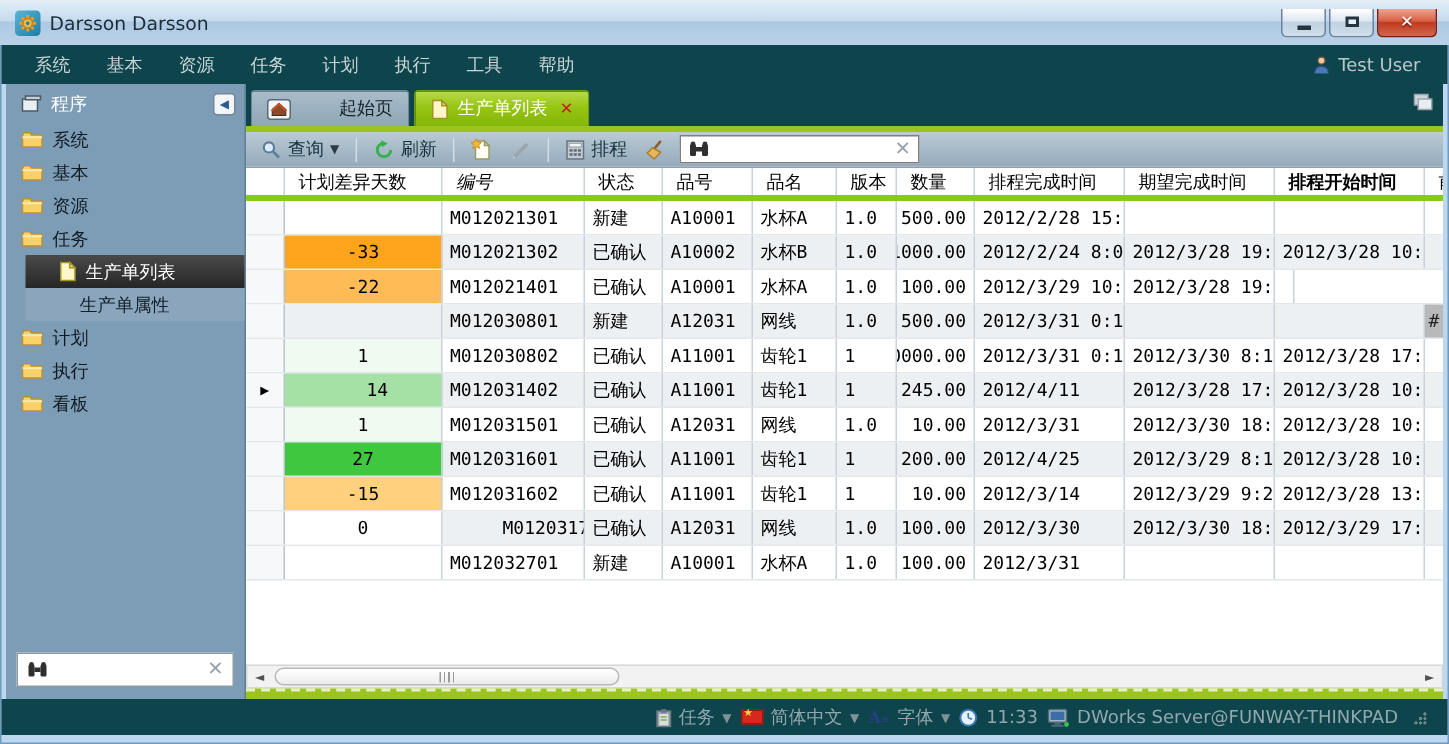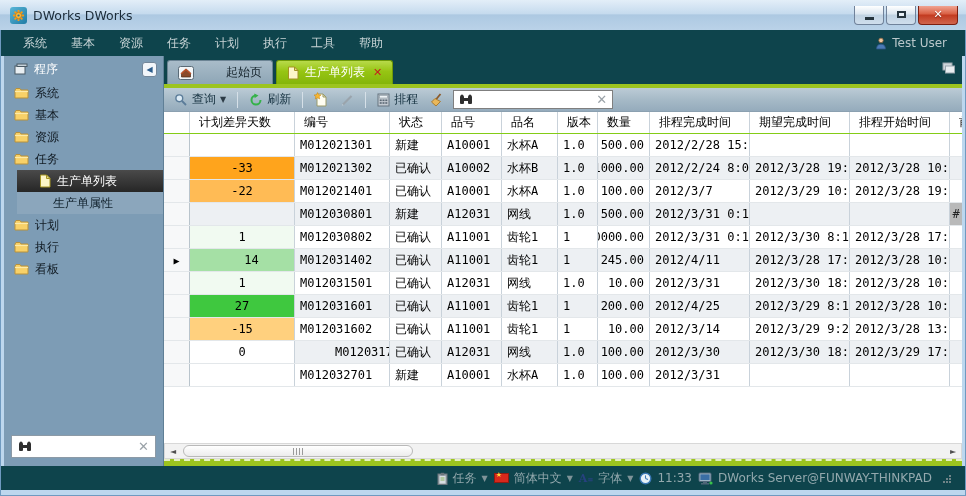--- a/index.html
+++ b/index.html
@@ -56,21 +56,21 @@
   
   .toolbar{height:24px;flex:none;background:linear-gradient(#bccbd6,#a6bac7 50%,#95abbc);
     border-bottom:1px solid #8ba0b0;display:flex;align-items:center;padding:0 6px;gap:4px;font-size:12px;color:#14303f;}
   .tb-btn{display:flex;align-items:center;gap:4px;padding:2px 4px;border-radius:2px;cursor:pointer;}
   .tb-sep{width:1px;height:16px;background:#8fa3b2;border-right:1px solid #d6e0e8;margin:0 3px;}
   .tb-caret{font-size:8px;color:#2c3b46;}
   .tb-search{width:160px;height:19px;background:#ffffff;border:1px solid #7f7f7f;display:flex;align-items:center;padding:0 5px;gap:5px;}
   .tb-search input{flex:1;border:none;outline:none;font-size:12px;min-width:0;background:transparent;}
   
   .gridwrap{flex:1;overflow:hidden;background:#ffffff;font-family:"DejaVu Sans Mono","DejaVu Sans",monospace;}
-  .hrow{display:flex;height:22px;background:#ffffff;border-bottom:1px solid #84cc16;}
+  .hrow{display:flex;height:22px;background:#ffffff;border-bottom:4px solid #84cc16;}
   .hcell{font-size:12px;color:#000;display:flex;align-items:center;padding-left:9px;
     border-right:1px solid #c9d2da;overflow:hidden;white-space:nowrap;flex:none;cursor:pointer;}
   .trow{display:flex;height:23px;border-bottom:1px solid #e3e7ea;background:#ffffff;}
   .trow.even{background:#edf0f3;}
   .tcell{font-size:12px;color:#000;display:flex;align-items:center;padding:0 5px;
     border-right:1px solid #c9d2da;overflow:hidden;white-space:nowrap;flex:none;}
   .tcell.center{justify-content:center;}
   .tcell.right{justify-content:flex-end;}
   .selcell{background:#f7f8f9;border-right:1px solid #b9c4cc;justify-content:center;padding:0;}
   .hashcell{background:#b9b9b9;color:#222;justify-content:center;padding:0;}
@@ -115,21 +115,21 @@
             <line x1="10" y1="7" x2="13" y2="7"></line>
           <line x1="2.8" y1="2.8" x2="4.8" y2="4.8"></line>
             <line x1="9.2" y1="9.2" x2="11.2" y2="11.2"></line>
           <line x1="2.8" y1="11.2" x2="4.8" y2="9.2"></line>
             <line x1="9.2" y1="4.8" x2="11.2" y2="2.8"></line>
         </g>
         <circle cx="7" cy="7" r="3.4" fill="#f6b53c" stroke="#c87f12" stroke-width="1"></circle>
         <circle cx="7" cy="7" r="1.2" fill="#1f7ba4"></circle>
       </svg>
     </span>
-    <span class="title-text">DWorks DWorks</span>
+    <span class="title-text">Darsson Darsson</span>
     <span class="win-btns">
       <span class="win-btn min">
           <span class="glyph-min"></span>
         </span>
       <span class="win-btn max">
           <span class="glyph-max"></span>
         </span>
       <span class="win-btn close">
           <span class="glyph-close">✕</span>
         </span>
@@ -373,29 +373,29 @@
           </span>
           <input value="" style="">
           <span class="clear-x">✕</span>
         </span>
       </div>
 
       <div class="gridwrap">
         <div class="hrow" id="grid-header">
             <div class="hcell" style="width: 26px; padding: 0px;"></div>
             <div class="hcell" style="width: 105px;">计划差异天数</div>
-            <div class="hcell" style="width: 95px;">编号</div>
+            <div class="hcell" style="width: 95px; font-style: italic;">编号</div>
             <div class="hcell" style="width: 52px;">状态</div>
             <div class="hcell" style="width: 60px;">品号</div>
             <div class="hcell" style="width: 56px;">品名</div>
             <div class="hcell" style="width: 40px;">版本</div>
             <div class="hcell" style="width: 52px;">数量</div>
             <div class="hcell" style="width: 100px;">排程完成时间</div>
             <div class="hcell" style="width: 100px;">期望完成时间</div>
-            <div class="hcell" style="width: 100px;">排程开始时间</div>
+            <div class="hcell" style="width: 100px; font-weight: bold;">排程开始时间</div>
             <div class="hcell" style="width: 13px;">前</div>
           </div>
         <div id="grid-body">
             <div class="trow">
               <div class="tcell selcell" style="width: 26px;"></div>
               <div class="tcell center" style="width: 105px;"></div>
               <div class="tcell" style="width: 95px;">M012021301</div>
               <div class="tcell" style="width: 52px;">新建</div>
               <div class="tcell" style="width: 60px;">A10001</div>
               <div class="tcell" style="width: 56px;">水杯A</div>
@@ -422,21 +422,20 @@
             </div>
             <div class="trow">
               <div class="tcell selcell" style="width: 26px;"></div>
               <div class="tcell center" style="width: 105px; background: rgb(255, 187, 85);">-22</div>
               <div class="tcell" style="width: 95px;">M012021401</div>
               <div class="tcell" style="width: 52px;">已确认</div>
               <div class="tcell" style="width: 60px;">A10001</div>
               <div class="tcell" style="width: 56px;">水杯A</div>
               <div class="tcell" style="width: 40px;">1.0</div>
               <div class="tcell right" style="width: 52px;">100.00</div>
-              <div class="tcell" style="width: 100px;">2012/3/7</div>
               <div class="tcell" style="width: 100px;">2012/3/29 10:20</div>
               <div class="tcell" style="width: 100px;">2012/3/28 19:10</div>
               <div class="tcell" style="width: 13px;"></div>
             </div>
             <div class="trow even">
               <div class="tcell selcell" style="width: 26px;"></div>
               <div class="tcell center" style="width: 105px;"></div>
               <div class="tcell" style="width: 95px;">M012030801</div>
               <div class="tcell" style="width: 52px;">新建</div>
               <div class="tcell" style="width: 60px;">A12031</div>

